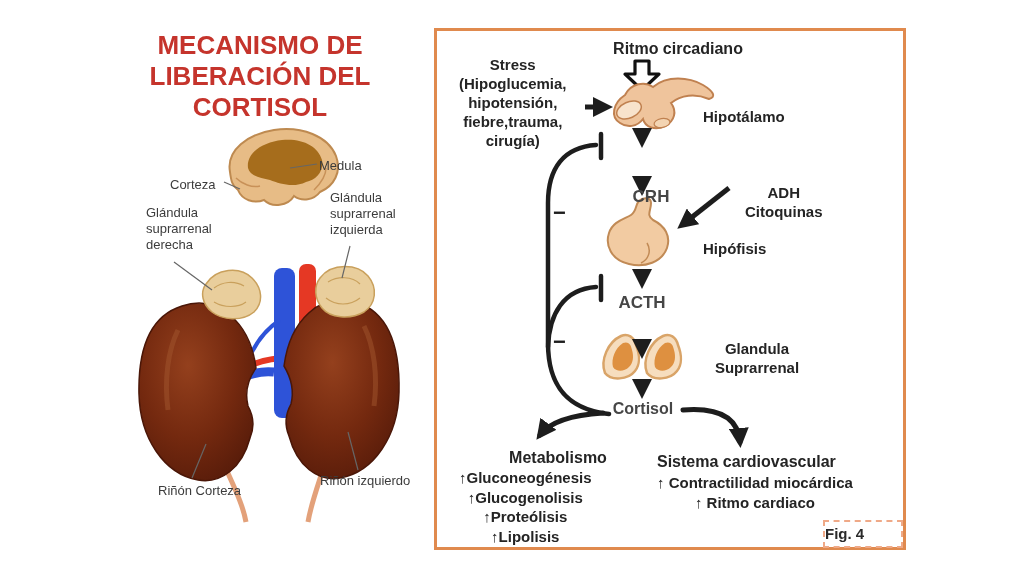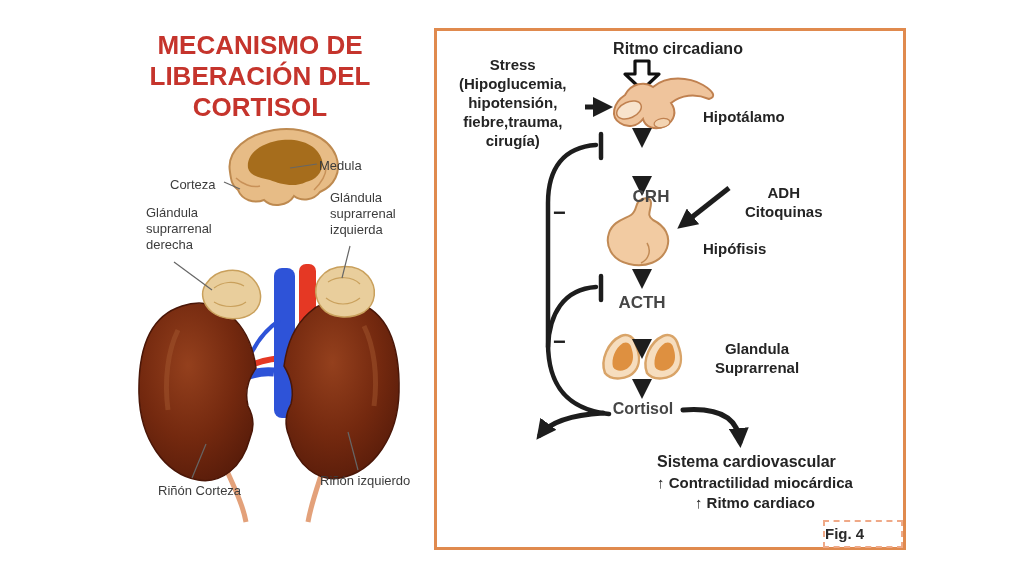--- a/index.html
+++ b/index.html
@@ -180,19 +180,24 @@
     <div class="fl flgray ctr" style="left:176px;top:122px;width:76px;margin-top:34px;">CRH</div>
     <div class="fl fl15" style="left:308px;top:152px;">ADH
 Citoquinas</div>
     <div class="fl fl15" style="left:266px;top:208px;">Hipófisis</div>
     <div class="fl flgray ctr" style="left:165px;top:262px;width:80px;">ACTH</div>
     <div class="fl fl15 ctr" style="left:250px;top:308px;width:140px;">Glandula
 Suprarrenal</div>
     <div class="fl flgray ctr" style="left:168px;top:368px;width:76px;font-size:16px;">Cortisol</div>
     <div class="minus" style="left:116px;top:171px;">−</div>
     <div class="minus" style="left:116px;top:300px;">−</div>
+    <div class="fl fl16 ctr" style="left:56px;top:417px;width:130px;">Metabolismo</div>
+    <div class="fl fl15" style="left:22px;top:437px;line-height:19.5px;">↑Gluconeogénesis
+↑Glucogenolisis
+↑Proteólisis
+↑Lipolisis</div>
     <div class="fl fl16" style="left:220px;top:421px;">Sistema cardiovascular</div>
     <div class="fl fl15" style="left:220px;top:442px;line-height:20px;">↑ Contractilidad miocárdica
 ↑ Ritmo cardiaco</div>
     <div class="fig4">Fig. 4</div>
   </div>
 
 </div>
 
 </body></html>

